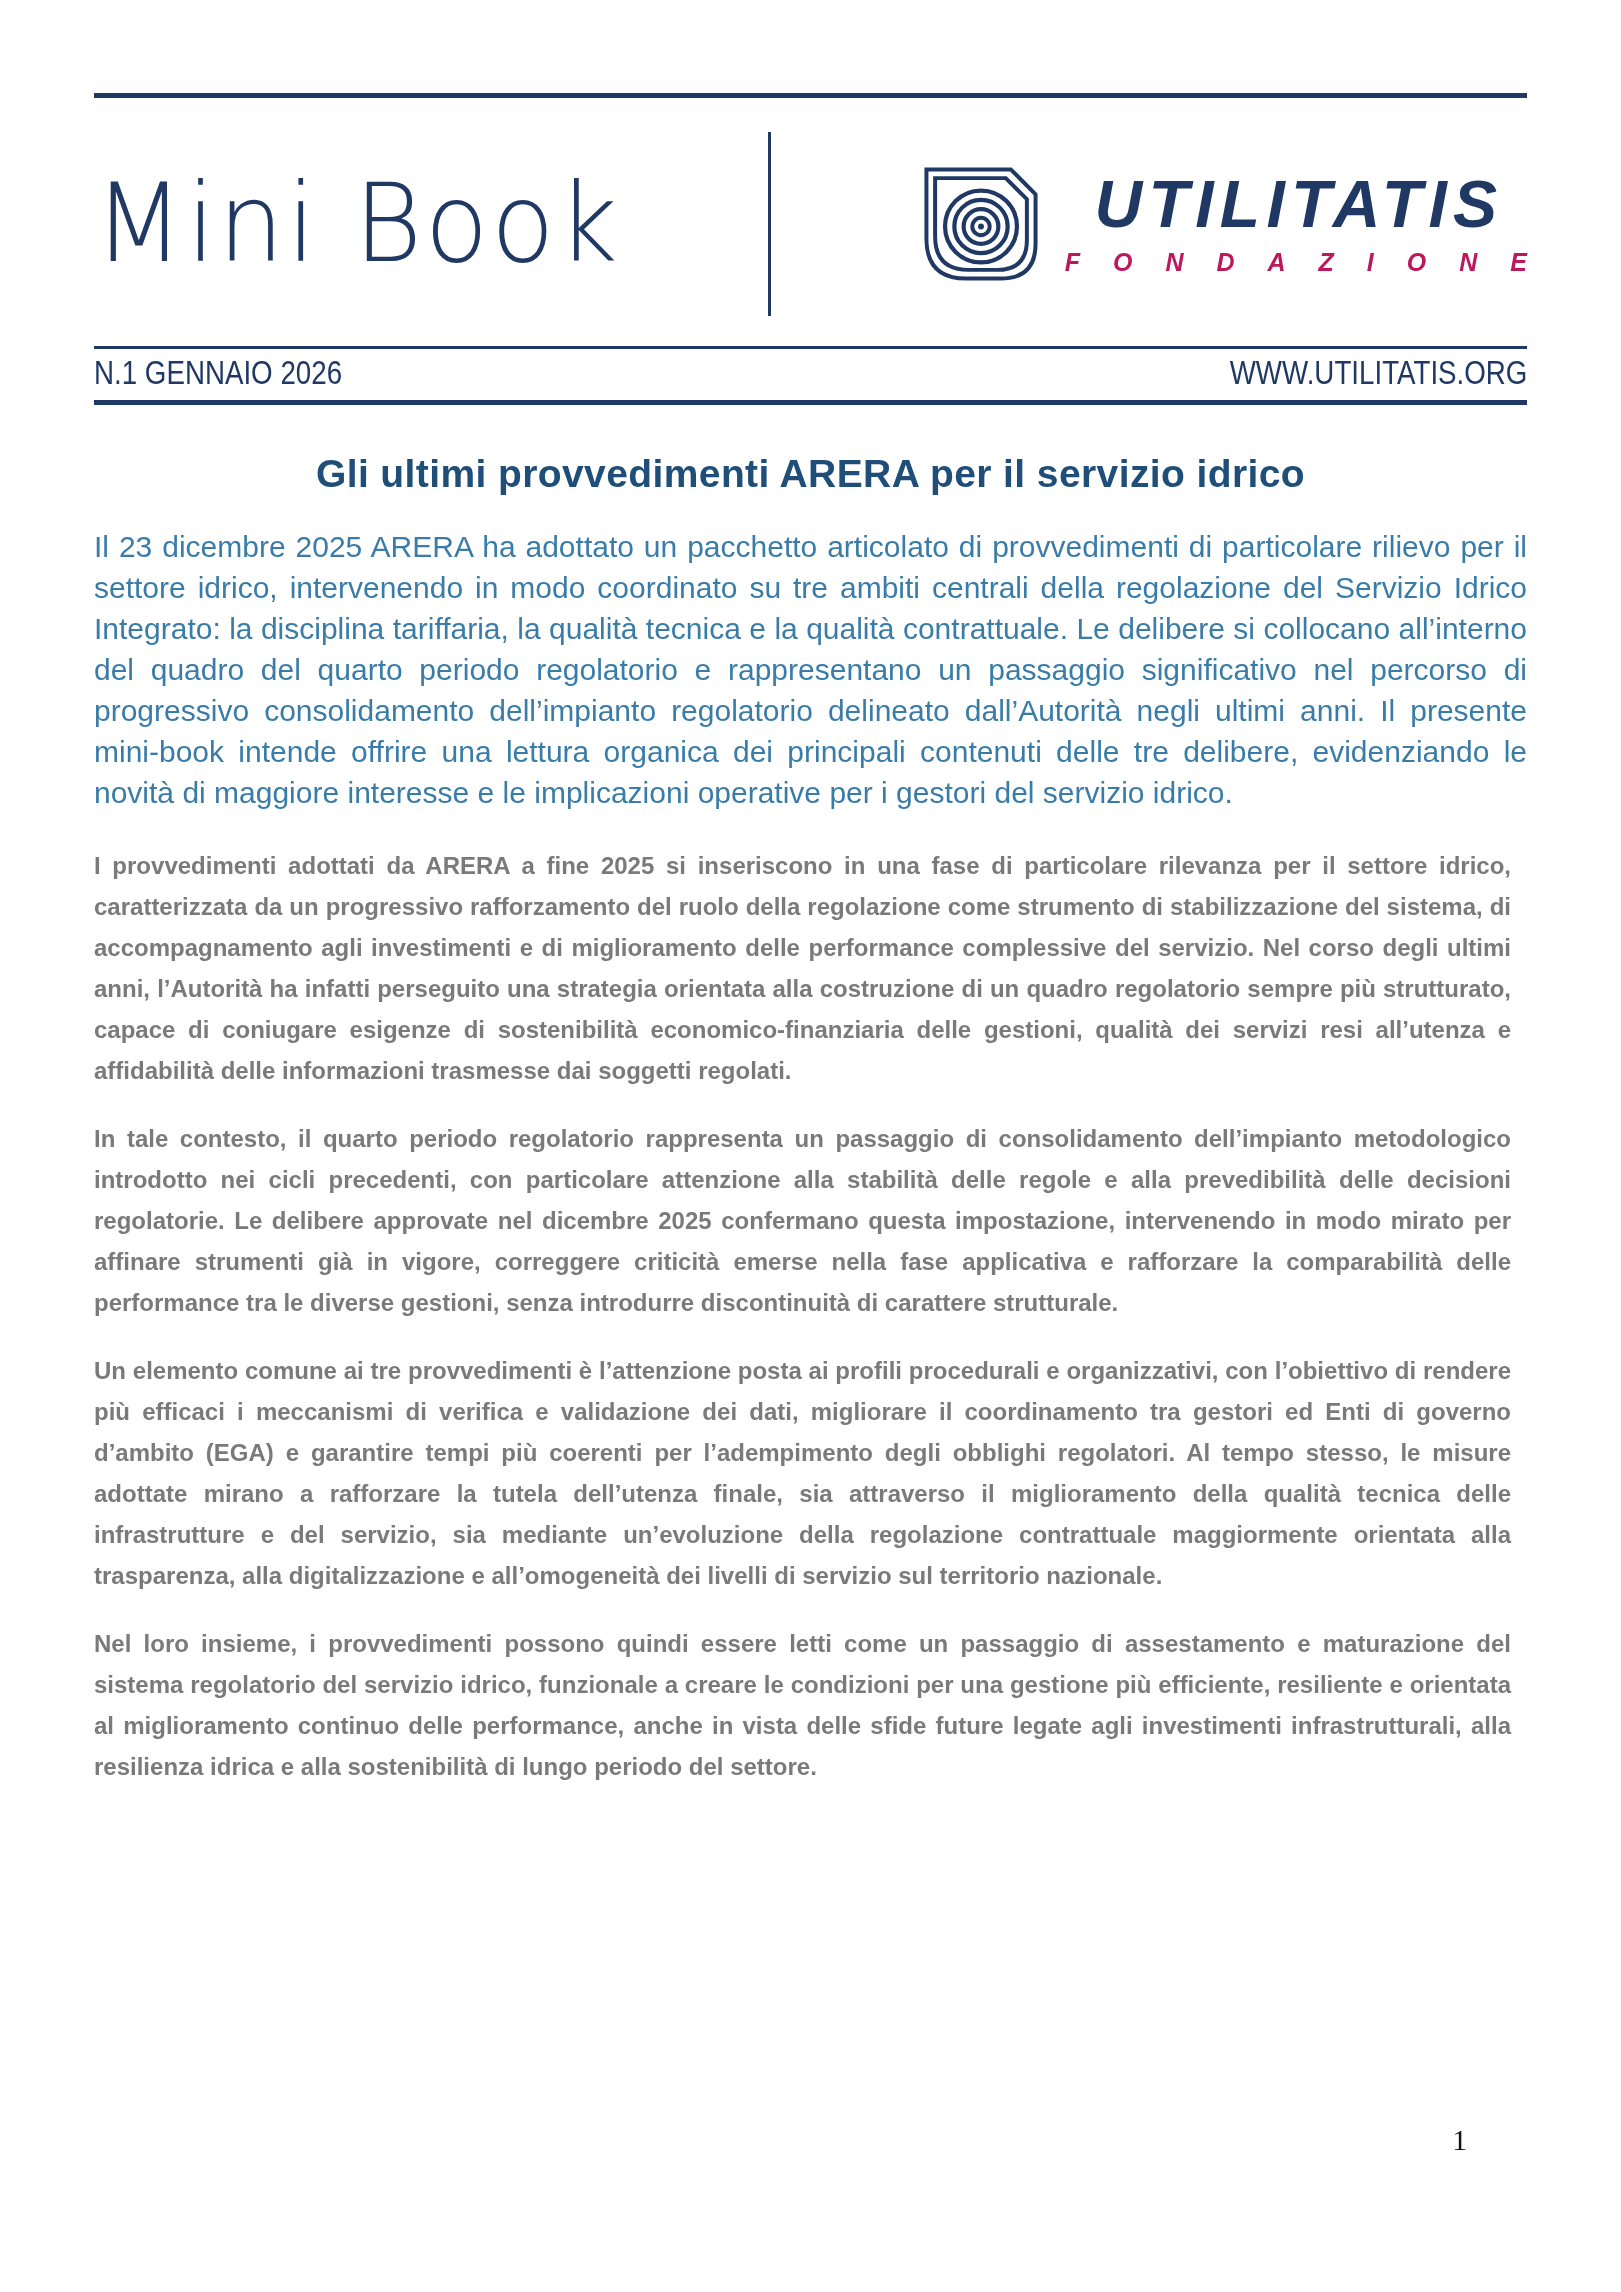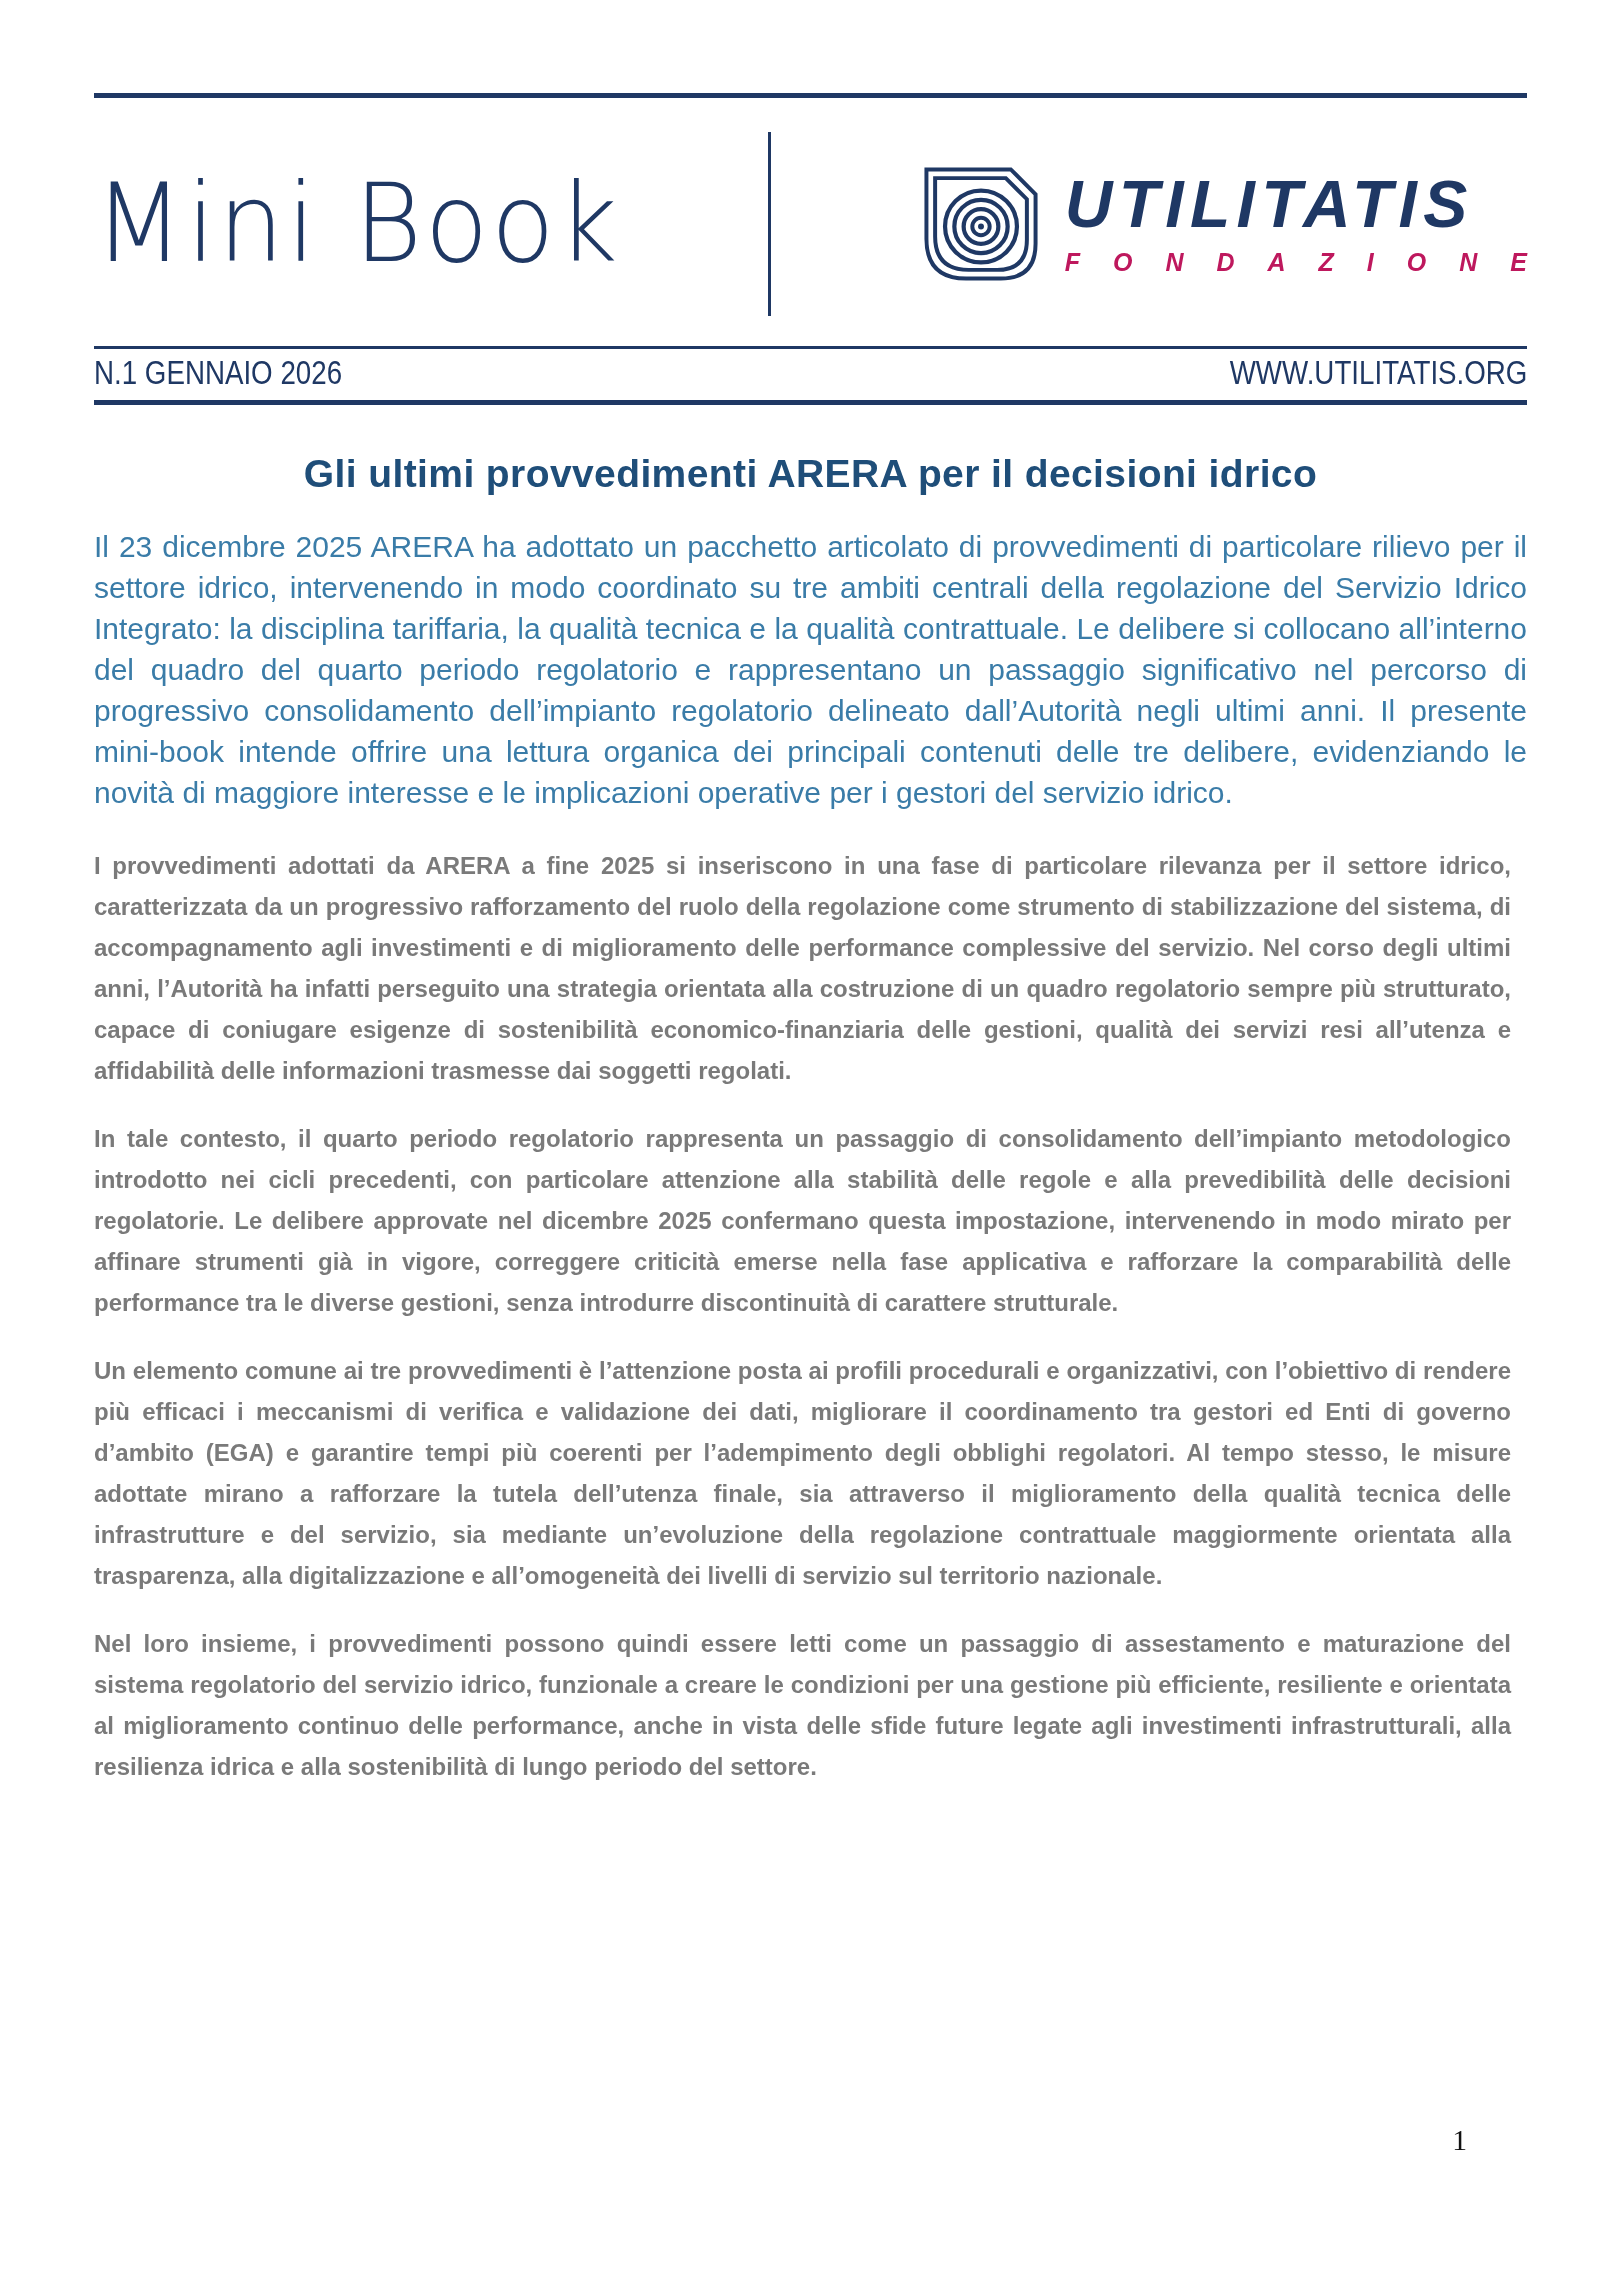--- a/index.html
+++ b/index.html
@@ -26,20 +26,21 @@
   .top-rule {
     margin-top: 93px;
     height: 0;
     border-top: 5.4px solid #1F3864;
   }
   .masthead {
     display: flex;
     align-items: center;
     justify-content: space-between;
     padding: 34px 0 30px 0;
+    text-align: center;
   }
   .brand {
     font-family: "DejaVu Sans", "Liberation Sans", sans-serif;
     font-weight: 200;
     font-size: 104px;
     letter-spacing: 2.7px;
     color: #1F3864;
     line-height: 1;
     transform: scaleY(1.04);
     white-space: nowrap;
@@ -160,21 +161,21 @@
           <div class="logo-subtitle">FONDAZIONE</div>
         </div>
       </div>
     </div>
 
     <div class="issue-band">
       <span class="scale-left">N.1 GENNAIO 2026</span>
       <span class="scale-right">WWW.UTILITATIS.ORG</span>
     </div>
 
-    <h1 class="title">Gli ultimi provvedimenti ARERA per il decisioni idrico</h1>
+    <h1 class="title">Gli ultimi provvedimenti ARERA per il servizio idrico</h1>
 
     <p class="lead">Il 23 dicembre 2025 ARERA ha adottato un pacchetto articolato di provvedimenti di particolare rilievo per il settore idrico, intervenendo in modo coordinato su tre ambiti centrali della regolazione del Servizio Idrico Integrato: la disciplina tariffaria, la qualità tecnica e la qualità contrattuale. Le delibere si collocano all’interno del quadro del quarto periodo regolatorio e rappresentano un passaggio significativo nel percorso di progressivo consolidamento dell’impianto regolatorio delineato dall’Autorità negli ultimi anni. Il presente mini-book intende offrire una lettura organica dei principali contenuti delle tre delibere, evidenziando le novità di maggiore interesse e le implicazioni operative per i gestori del servizio idrico.</p>
 
     <p class="body-par">I provvedimenti adottati da ARERA a fine 2025 si inseriscono in una fase di particolare rilevanza per il settore idrico, caratterizzata da un progressivo rafforzamento del ruolo della regolazione come strumento di stabilizzazione del sistema, di accompagnamento agli investimenti e di miglioramento delle performance complessive del servizio. Nel corso degli ultimi anni, l’Autorità ha infatti perseguito una strategia orientata alla costruzione di un quadro regolatorio sempre più strutturato, capace di coniugare esigenze di sostenibilità economico-finanziaria delle gestioni, qualità dei servizi resi all’utenza e affidabilità delle informazioni trasmesse dai soggetti regolati.</p>
 
     <p class="body-par">In tale contesto, il quarto periodo regolatorio rappresenta un passaggio di consolidamento dell’impianto metodologico introdotto nei cicli precedenti, con particolare attenzione alla stabilità delle regole e alla prevedibilità delle decisioni regolatorie. Le delibere approvate nel dicembre 2025 confermano questa impostazione, intervenendo in modo mirato per affinare strumenti già in vigore, correggere criticità emerse nella fase applicativa e rafforzare la comparabilità delle performance tra le diverse gestioni, senza introdurre discontinuità di carattere strutturale.</p>
 
     <p class="body-par">Un elemento comune ai tre provvedimenti è l’attenzione posta ai profili procedurali e organizzativi, con l’obiettivo di rendere più efficaci i meccanismi di verifica e validazione dei dati, migliorare il coordinamento tra gestori ed Enti di governo d’ambito (EGA) e garantire tempi più coerenti per l’adempimento degli obblighi regolatori. Al tempo stesso, le misure adottate mirano a rafforzare la tutela dell’utenza finale, sia attraverso il miglioramento della qualità tecnica delle infrastrutture e del servizio, sia mediante un’evoluzione della regolazione contrattuale maggiormente orientata alla trasparenza, alla digitalizzazione e all’omogeneità dei livelli di servizio sul territorio nazionale.</p>
 
     <p class="body-par">Nel loro insieme, i provvedimenti possono quindi essere letti come un passaggio di assestamento e maturazione del sistema regolatorio del servizio idrico, funzionale a creare le condizioni per una gestione più efficiente, resiliente e orientata al miglioramento continuo delle performance, anche in vista delle sfide future legate agli investimenti infrastrutturali, alla resilienza idrica e alla sostenibilità di lungo periodo del settore.</p>

